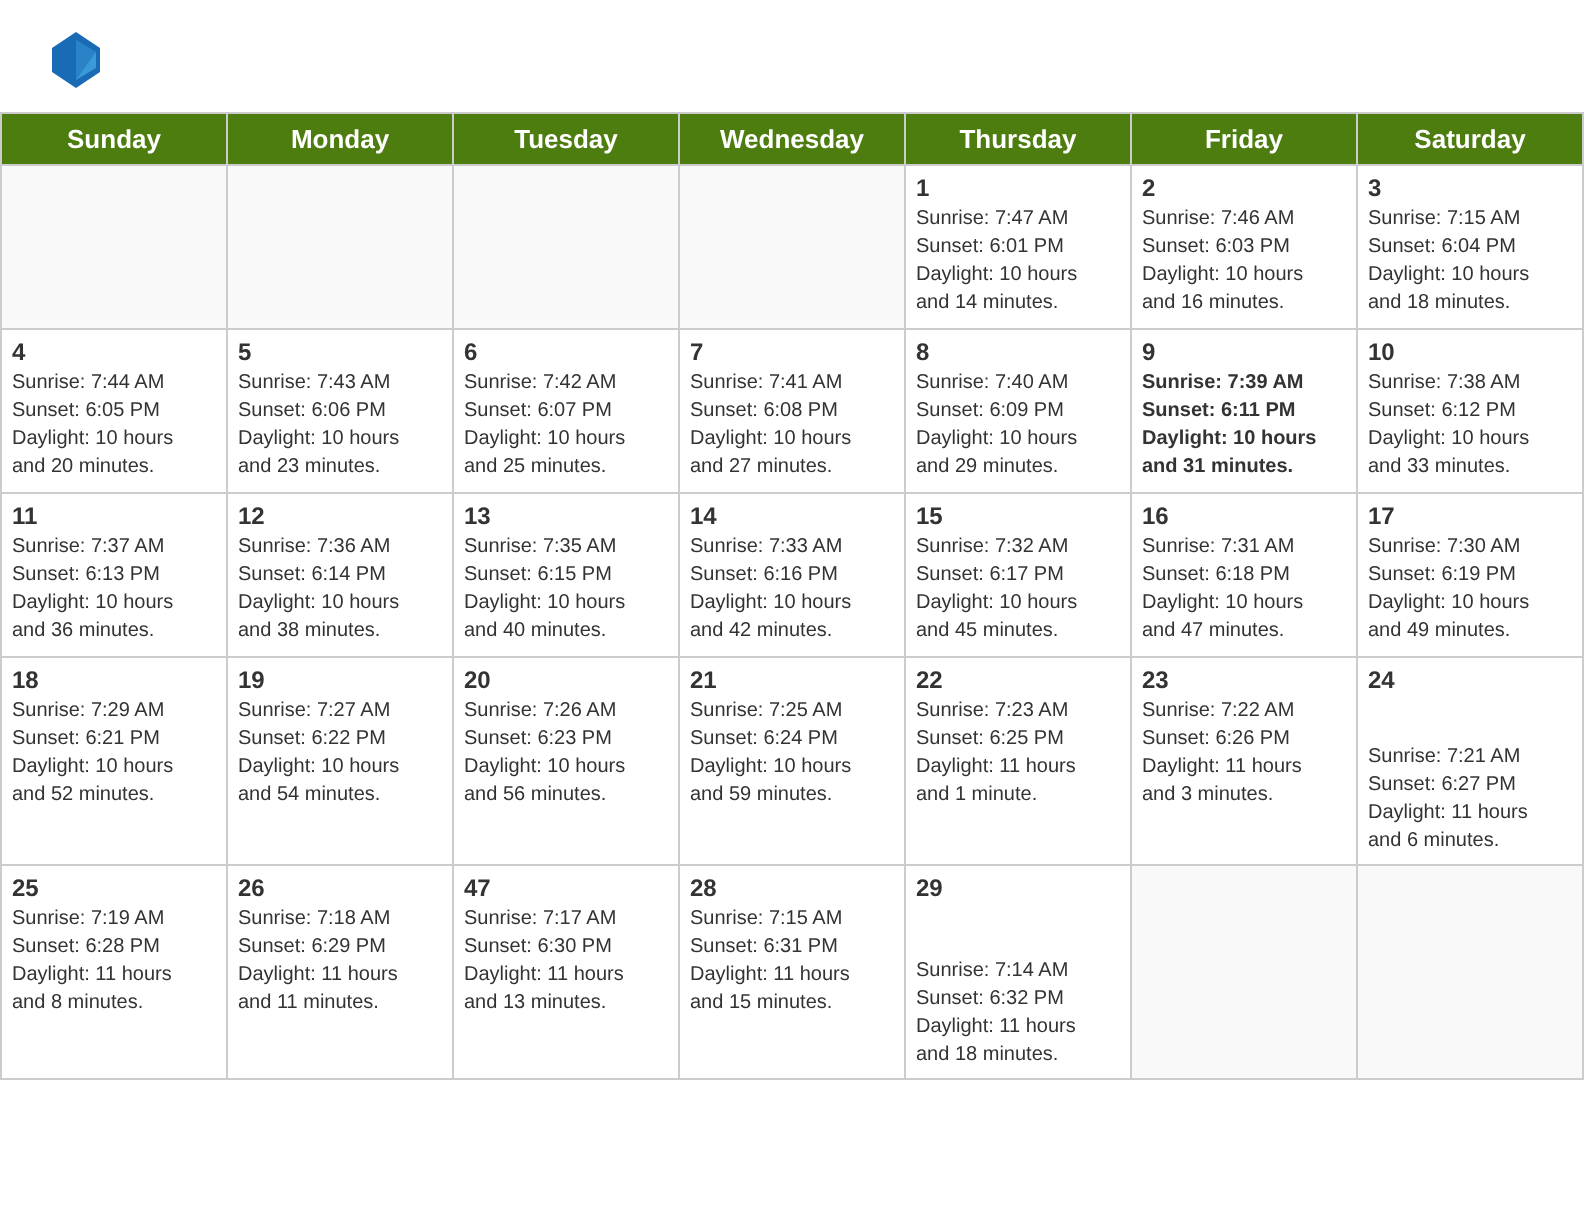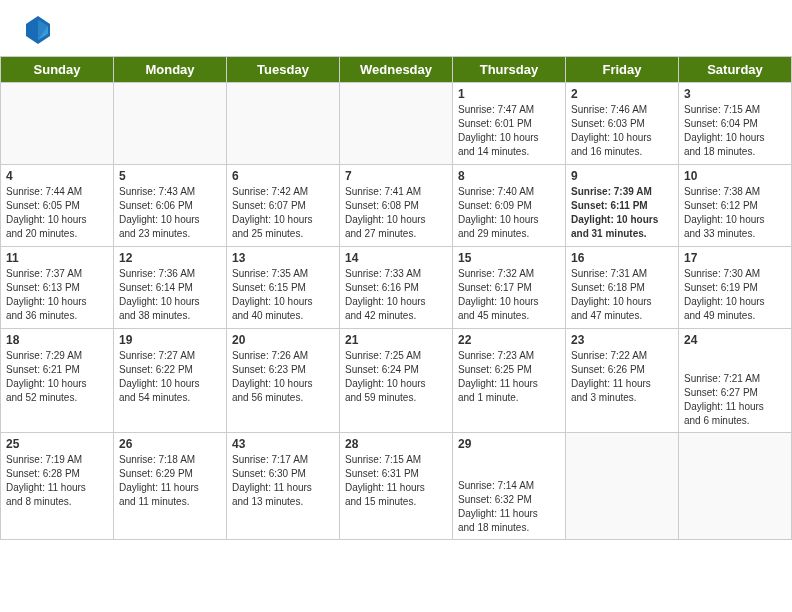--- a/index.html
+++ b/index.html
@@ -312,21 +312,21 @@
 and 8 minutes.</div>
         </td>
         <td>
           <span class="day-num">26</span>
           <div class="day-info" style="white-space: pre-line;">Sunrise: 7:18 AM
 Sunset: 6:29 PM
 Daylight: 11 hours
 and 11 minutes.</div>
         </td>
         <td>
-          <span class="day-num">43</span>
+          <span class="day-num">47</span>
           <div class="day-info" style="white-space: pre-line;">Sunrise: 7:17 AM
 Sunset: 6:30 PM
 Daylight: 11 hours
 and 13 minutes.</div>
         </td>
         <td>
           <span class="day-num">28</span>
           <div class="day-info" style="white-space: pre-line;">Sunrise: 7:15 AM
 Sunset: 6:31 PM
 Daylight: 11 hours

